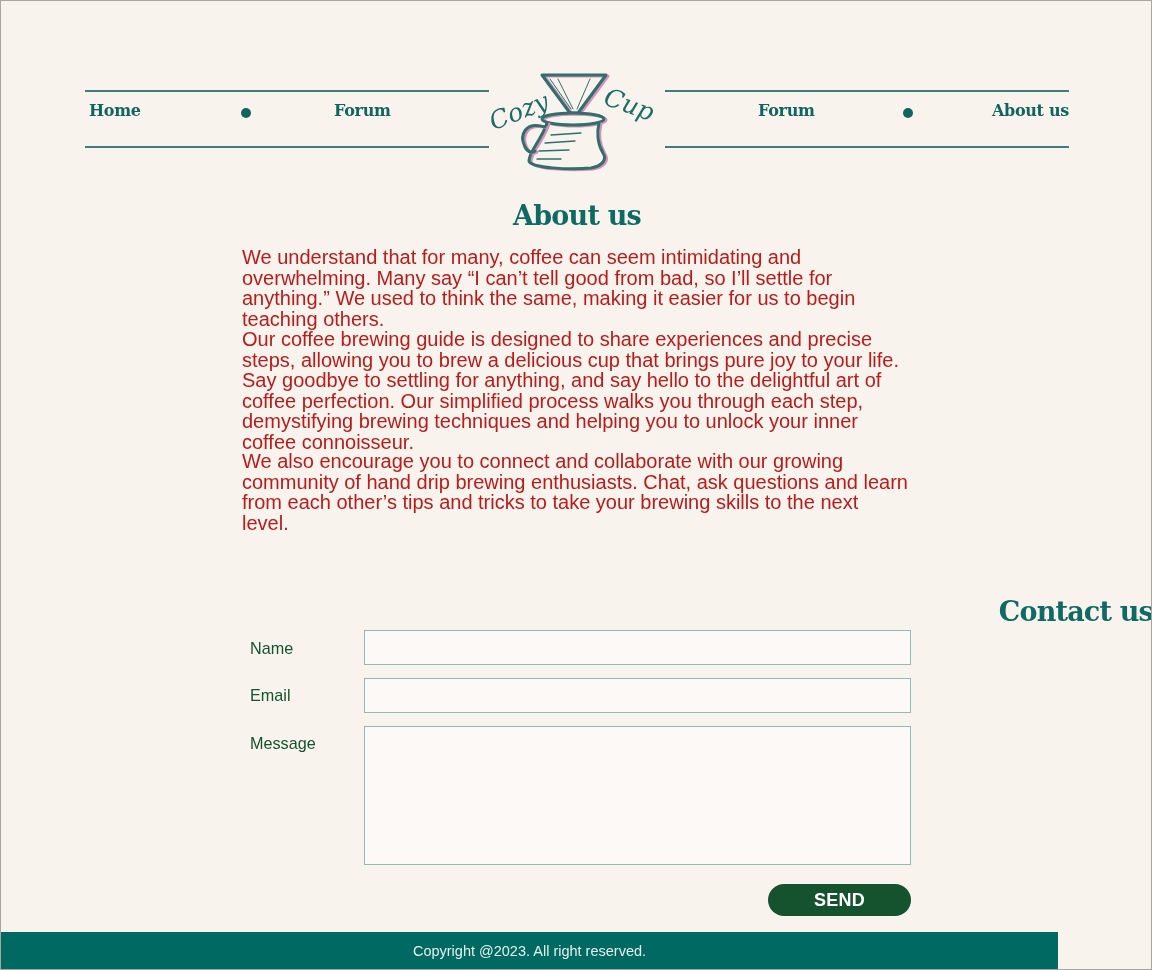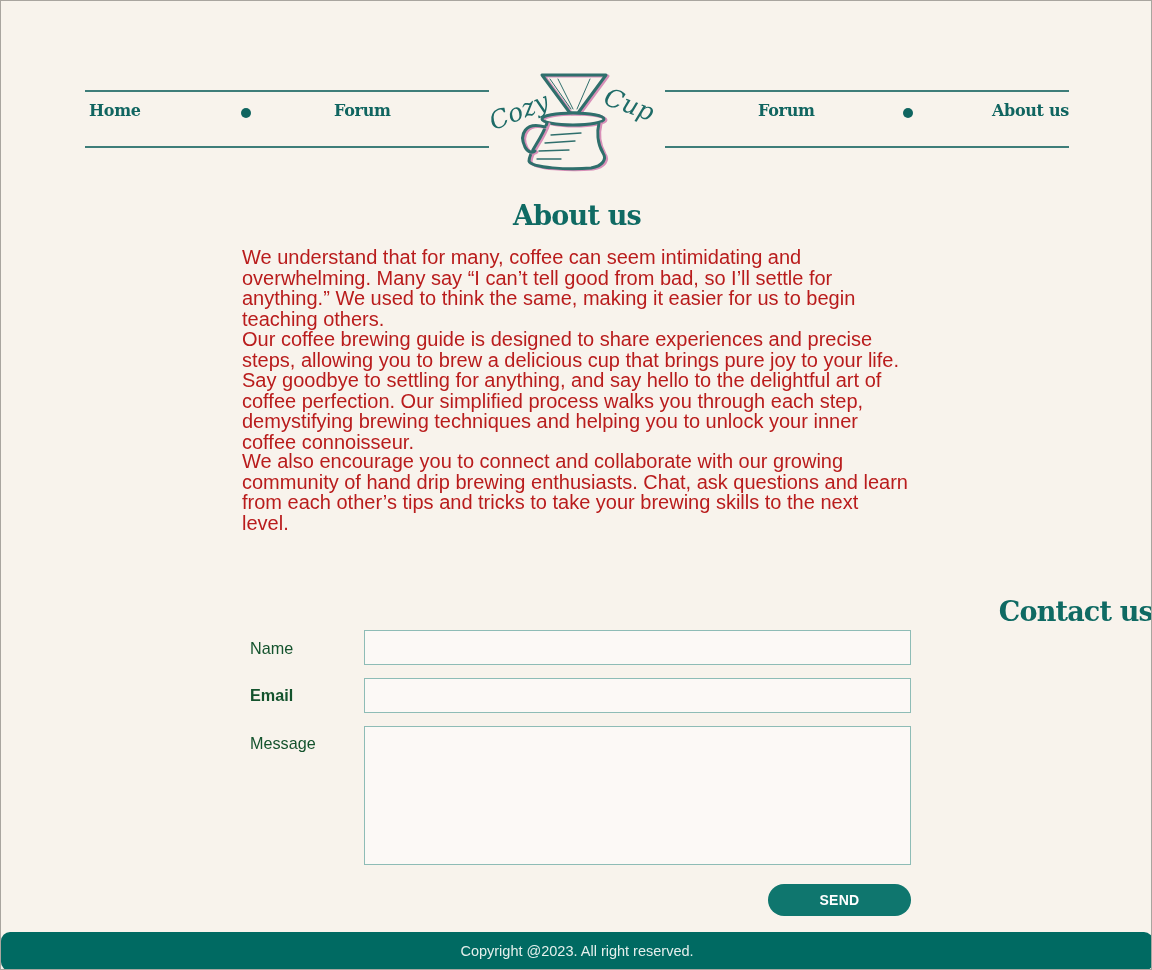--- a/index.html
+++ b/index.html
@@ -50,27 +50,27 @@
   }
   .field {
     position: absolute; left: 363px; width: 547px;
     background: #fcf9f6;
     border: 1.5px solid #8ebcb6;
     font-family: "Liberation Sans", sans-serif; font-size: 15px;
     padding: 6px 8px; outline: none; resize: none;
   }
   .send-btn {
     position: absolute; left: 767px; top: 883px; width: 143px; height: 32px;
-    background: #0f766e; color: #fff; border: none; border-radius: 16px;
-    font-family: "Liberation Sans", sans-serif; font-weight: bold; font-size: 14px;
+    background: #14532d; color: #fff; border: none; border-radius: 16px;
+    font-family: "Liberation Sans", sans-serif; font-weight: bold; font-size: 18px;
     letter-spacing: 0.3px; cursor: pointer;
   }
   .footer {
-    position: absolute; left: 0; top: 931px; width: 1152px; height: 39px;
-    background: #006a62; text-align: center; border-radius: 9px;
+    position: absolute; left: 0; top: 931px; width: 1057px; height: 39px;
+    background: #006a62; text-align: center;
   }
   .footer span {
     display: inline-block; margin-top: 11px;
     color: #e4efec; font-size: 14.5px;
   }
 </style>
 </head>
 <body>
 
 <header class="header">
@@ -117,21 +117,21 @@
   <p class="about-text" style="top:246px;">We understand that for many, coffee can seem intimidating and overwhelming. Many say “I can’t tell good from bad, so I’ll settle for anything.” We used to think the same, making it easier for us to begin teaching others.</p>
   <p class="about-text" style="top:328px;">Our coffee brewing guide is designed to share experiences and precise steps, allowing you to brew a delicious cup that brings pure joy to your life. Say goodbye to settling for anything, and say hello to the delightful art of coffee perfection. Our simplified process walks you through each step, demystifying brewing techniques and helping you to unlock your inner coffee connoisseur.</p>
   <p class="about-text" style="top:450px;">We also encourage you to connect and collaborate with our growing community of hand drip brewing enthusiasts. Chat, ask questions and learn from each other’s tips and tricks to take your brewing skills to the next level.</p>
 
   <h2 class="section-title" style="top:595px;text-align:right;">Contact us</h2>
 
   <form>
     <label class="form-label" style="top:638px;">Name</label>
     <input class="field" style="top: 629px; height: 35px;" type="text" value="">
 
-    <label class="form-label" style="top:685px;font-weight:bold;">Email</label>
+    <label class="form-label" style="top:685px;">Email</label>
     <input class="field" style="top: 677px; height: 35px;" type="email" value="">
 
     <label class="form-label" style="top:733px;">Message</label>
     <textarea class="field" style="top: 725px; height: 139px;"></textarea>
 
     <button type="button" class="send-btn">SEND</button>
   </form>
 </main>
 
 <footer class="footer">

